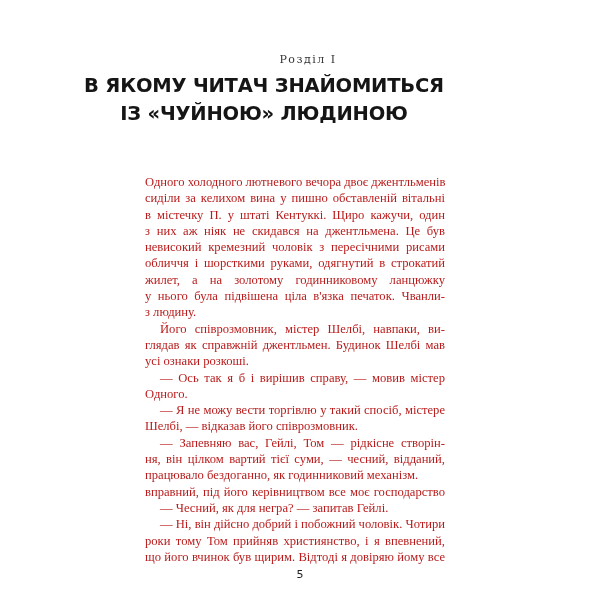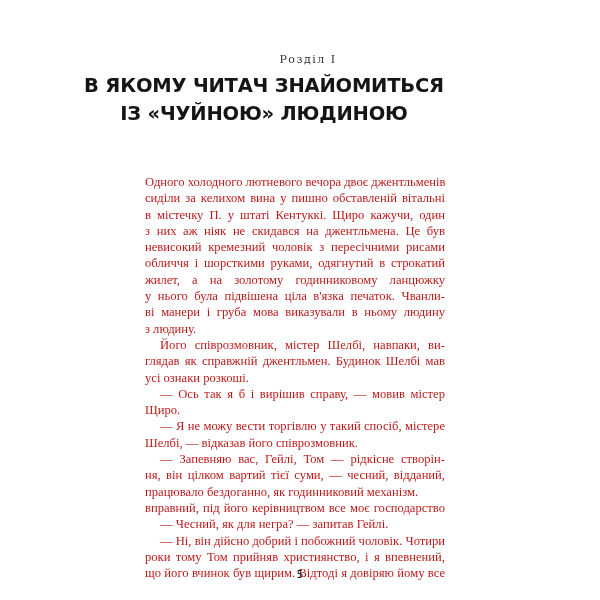--- a/index.html
+++ b/index.html
@@ -44,27 +44,26 @@
   </div>
   <div class="body-text" id="body-text">
       <div class="line">Одного холодного лютневого вечора двоє джентльменів</div>
       <div class="line">сиділи за келихом вина у пишно обставленій вітальні</div>
       <div class="line">в містечку П. у штаті Кентуккі. Щиро кажучи, один</div>
       <div class="line">з них аж ніяк не скидався на джентльмена. Це був</div>
       <div class="line">невисокий кремезний чоловік з пересічними рисами</div>
       <div class="line">обличчя і шорсткими руками, одягнутий в строкатий</div>
       <div class="line">жилет, а на золотому годинниковому ланцюжку</div>
       <div class="line">у нього була підвішена ціла в'язка печаток. Чванли-</div>
-      <div class="line">ві манери і груба мова виказували в ньому людину</div>
       <div class="line last">з людину.</div>
       <div class="line indent">Його співрозмовник, містер Шелбі, навпаки, ви-</div>
       <div class="line">глядав як справжній джентльмен. Будинок Шелбі мав</div>
       <div class="line last">усі ознаки розкоші.</div>
       <div class="line indent">— Ось так я б і вирішив справу, — мовив містер</div>
-      <div class="line last">Щиро.</div>
+      <div class="line last">Одного.</div>
       <div class="line indent">— Я не можу вести торгівлю у такий спосіб, містере</div>
       <div class="line last">Шелбі, — відказав його співрозмовник.</div>
       <div class="line indent">— Запевняю вас, Гейлі, Том — рідкісне створін-</div>
       <div class="line">ня, він цілком вартий тієї суми, — чесний, відданий,</div>
       <div class="line last">працювало бездоганно, як годинниковий механізм.</div>
       <div class="line">вправний, під його керівництвом все моє господарство</div>
       <div class="line indent last">— Чесний, як для негра? — запитав Гейлі.</div>
       <div class="line indent">— Ні, він дійсно добрий і побожний чоловік. Чотири</div>
       <div class="line">роки тому Том прийняв християнство, і я впевнений,</div>
       <div class="line">що його вчинок був щирим. Відтоді я довіряю йому все</div>

